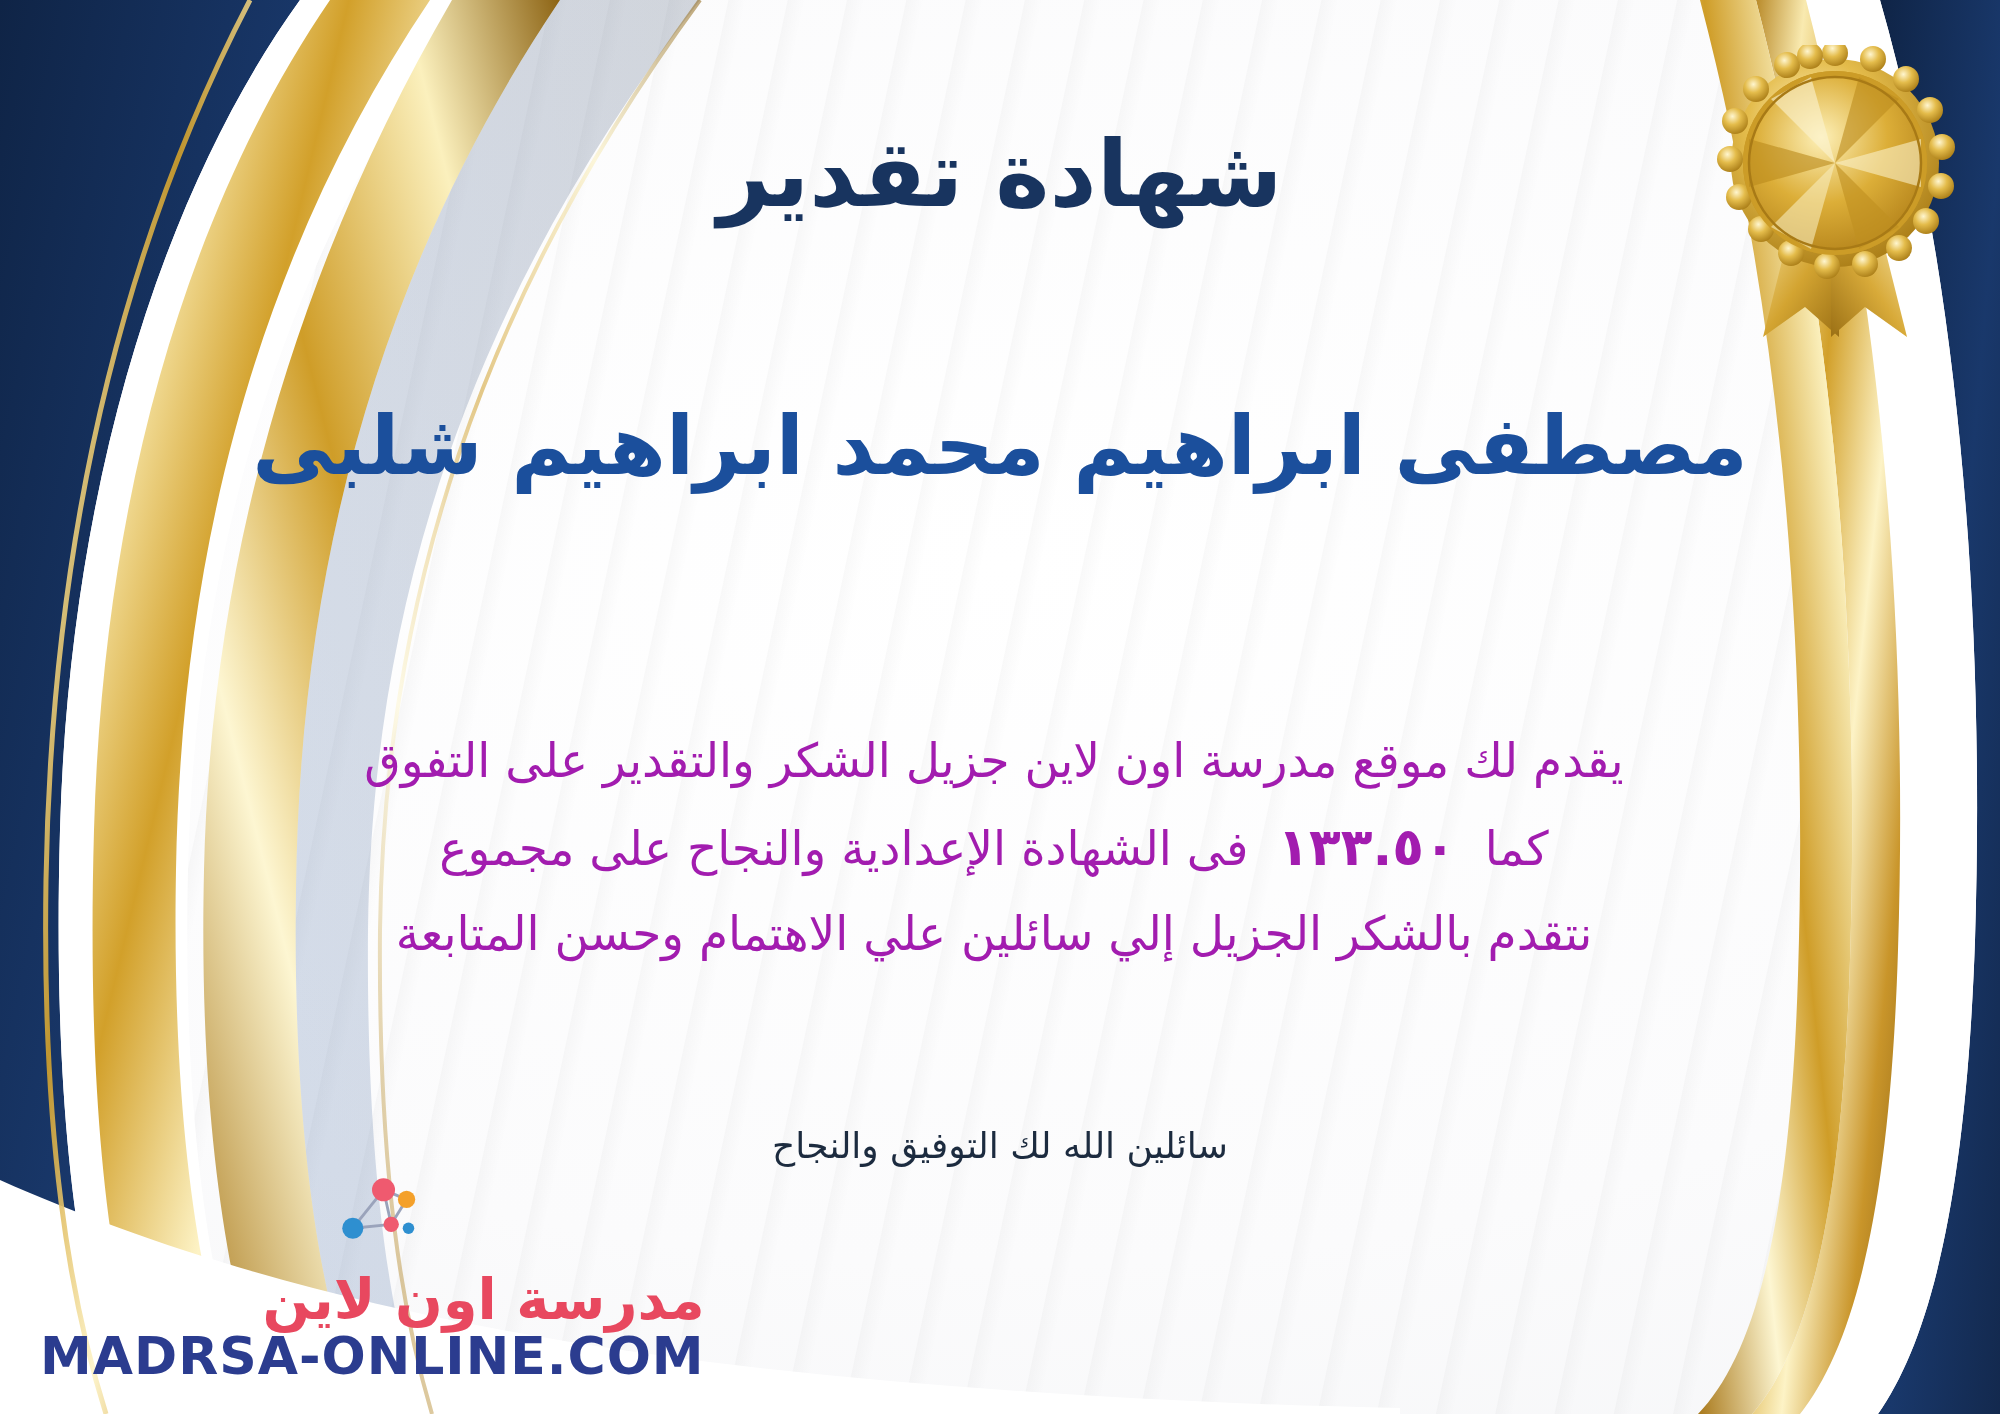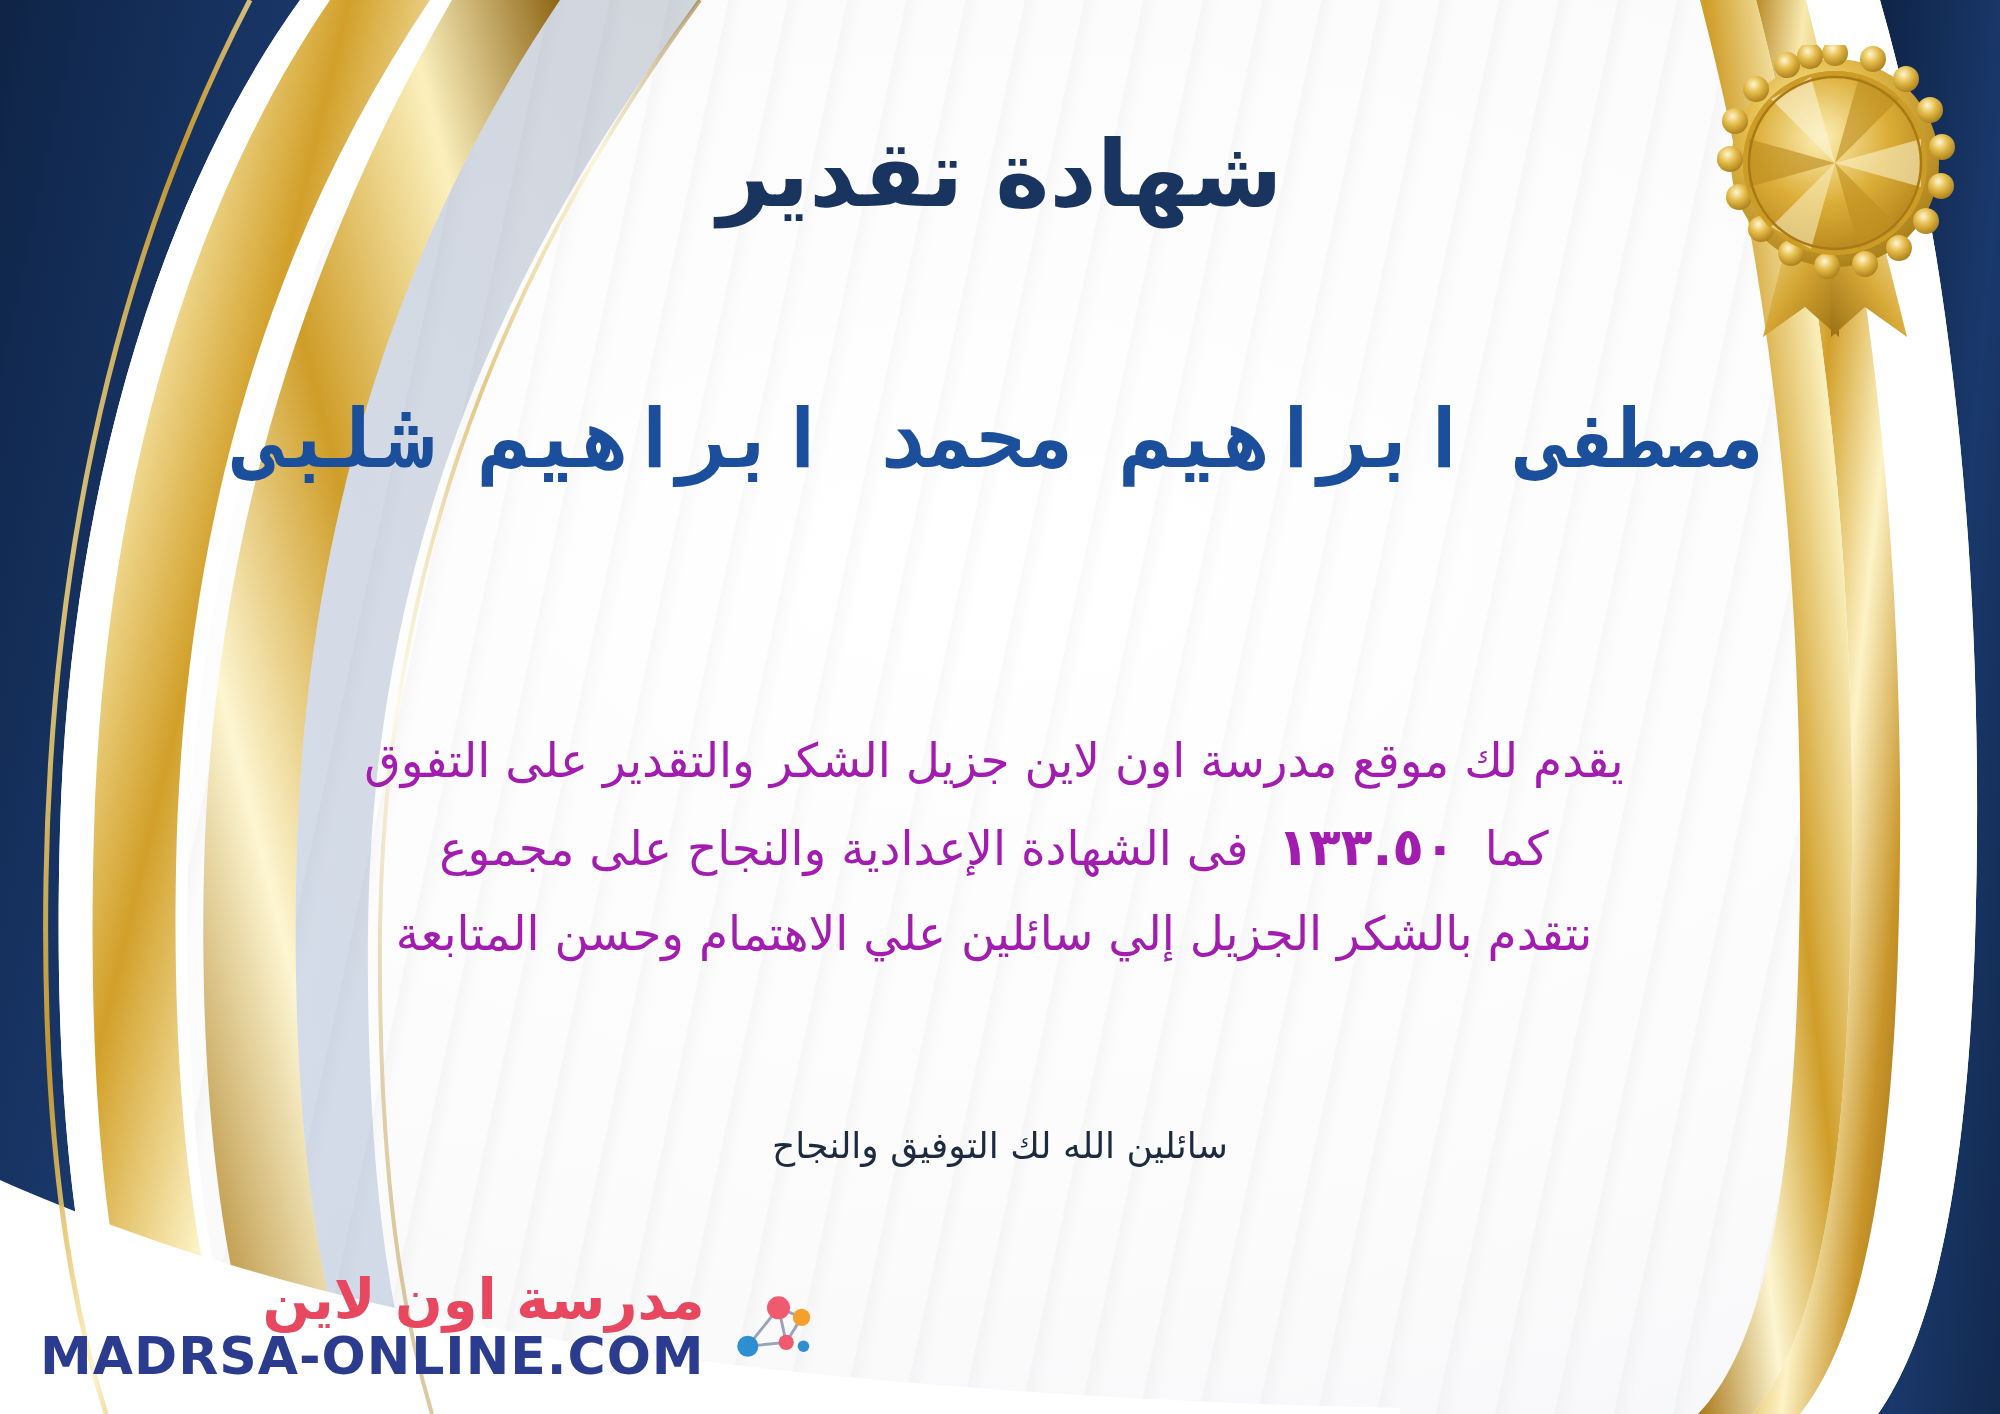--- a/index.html
+++ b/index.html
@@ -68,21 +68,20 @@
   }
   .recipient {
     position: absolute;
     top: 395px;
     left: 120px;
     right: 120px;
     font-size: 82px;
     font-weight: 700;
     color: #1b4f9c;
     line-height: 1.25;
-    font-family: Liberation Mono, monospace;
   }
   .body-text {
     position: absolute;
     top: 720px;
     left: 48px;
     right: 60px;
     font-size: 47px;
     font-weight: 400;
     color: #a21caf;
     line-height: 1.75;
@@ -105,20 +104,21 @@
 
   
   .brand {
     position: absolute;
     left: 40px;
     bottom: 30px;
     display: flex;
     align-items: center;
     gap: 14px;
     direction: rtl;
+    flex-direction: column;
   }
   .brand-text {
     text-align: right;
     line-height: 1.05;
   }
   .brand-ar {
     font-size: 56px;
     font-weight: 700;
     color: #e8485f;
     white-space: nowrap;

